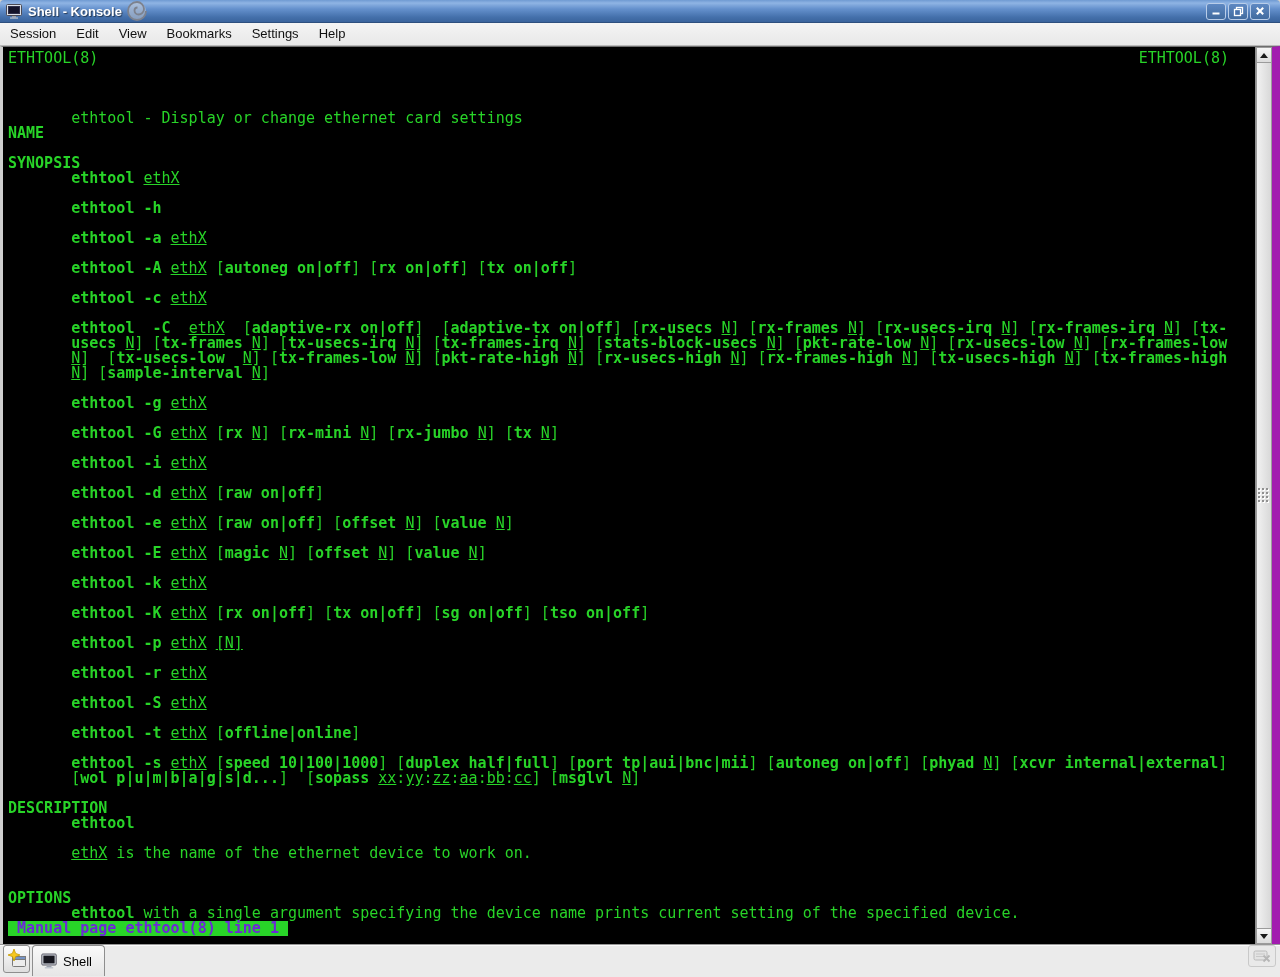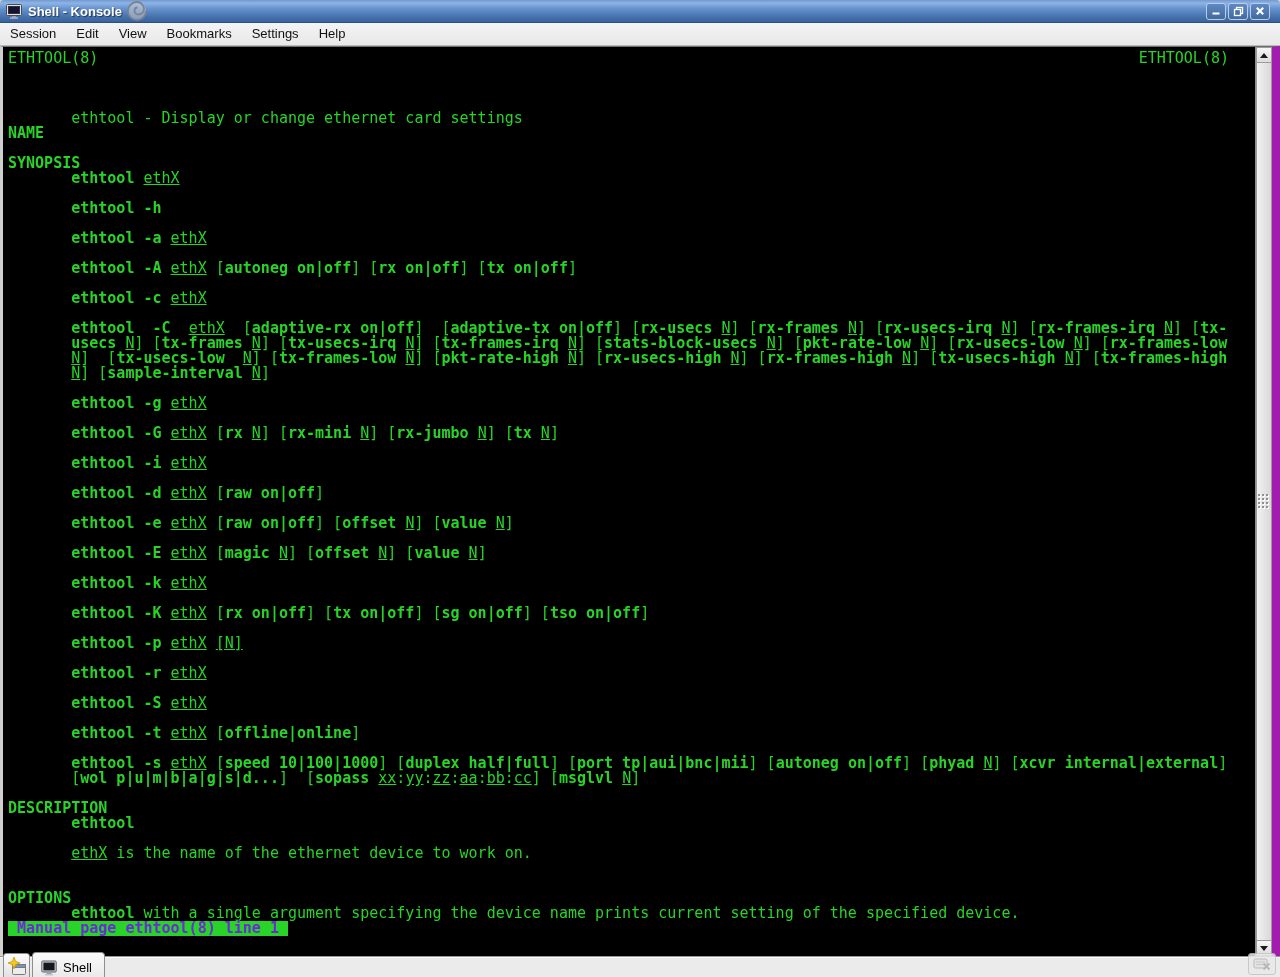--- a/index.html
+++ b/index.html
@@ -43,22 +43,22 @@
   .sb-btn{height:16px;flex:0 0 auto;background:linear-gradient(180deg,#f6f6f6,#dcdcdc);border:1px solid #9b9b9b;
     box-sizing:border-box;display:flex;align-items:center;justify-content:center;}
   .sb-thumb{flex:1;background:linear-gradient(90deg,#f2f2f2,#d8d8d8);border:1px solid #9b9b9b;border-top:none;border-bottom:none;
     box-sizing:border-box;display:flex;align-items:center;justify-content:center;}
   .grip{display:grid;grid-template-columns:repeat(3,4px);grid-template-rows:repeat(4,4px);}
   .grip i{width:2px;height:2px;background:#909090;box-shadow:1px 1px 0 #fff;}
   .arrow-up{width:0;height:0;border-left:4px solid transparent;border-right:4px solid transparent;border-bottom:5px solid #1a1a1a;}
   .arrow-down{width:0;height:0;border-left:4px solid transparent;border-right:4px solid transparent;border-top:5px solid #1a1a1a;}
 
   
-  .tabbar{height:21px;background:#ebebeb;border-top:1px solid #979797;box-shadow:inset 0 1px 0 #fbfbfb;
-    display:flex;align-items:center;padding:0;box-sizing:border-box;}
+  .tabbar{height:33px;background:#ebebeb;border-top:1px solid #979797;box-shadow:inset 0 1px 0 #fbfbfb;
+    display:flex;align-items:flex-start;padding:0;box-sizing:border-box;}
   .newtab-btn{width:27px;height:28px;margin:0 2px 1px 3px;border:1px solid #8e8e8e;border-radius:3px;
     background:linear-gradient(180deg,#fdfdfd,#dedede);display:flex;align-items:center;justify-content:center;box-sizing:border-box;}
   .tab{height:31px;min-width:68px;display:flex;align-items:center;gap:6px;padding:0 12px 0 8px;
     background:linear-gradient(180deg,#fafafa,#e6e6e6);border:1px solid #8e8e8e;border-bottom:none;
     border-radius:4px 4px 0 0;box-sizing:border-box;font-size:13px;color:#000;}
   .tab-label{font-size:13px;}
   .tabbar-spacer{flex:1;}
   .endtab-btn{width:26px;height:20px;margin:0 4px 6px 0;border:1px solid #c4c4c4;border-radius:3px;
     background:#e9e9e9;display:flex;align-items:center;justify-content:center;opacity:.85;}
 </style>

